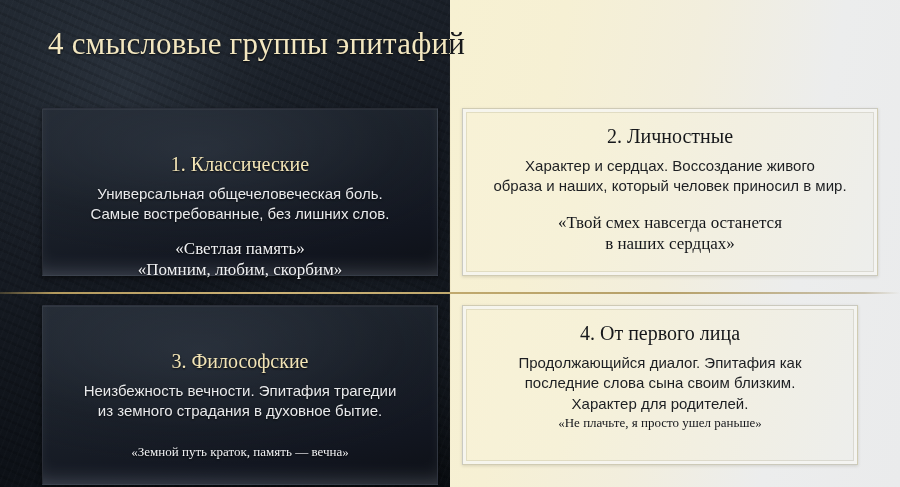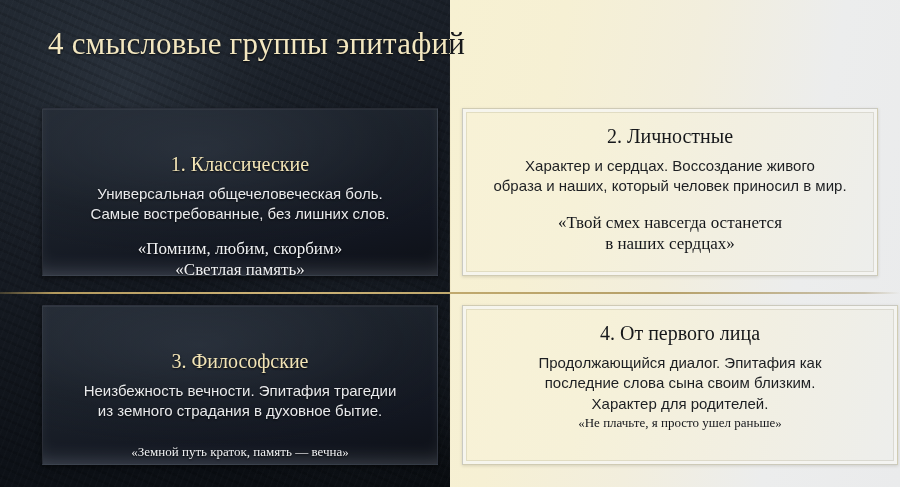--- a/index.html
+++ b/index.html
@@ -118,22 +118,22 @@
     background: linear-gradient(104deg, #f8f2d6 0%, #f6f1d8 30%, #f2efe1 62%, #edeeec 100%);
     border: 1px solid rgba(120,115,95,0.30);
     box-shadow:
       inset 0 0 0 3px rgba(255,255,255,0.70),
       inset 0 0 0 4px rgba(150,145,120,0.22),
       0 1px 3px rgba(90,85,65,0.20);
   }
 
   #card1 { left: 42px;  top: 108px; width: 396px; height: 168px; }
   #card2 { left: 462px; top: 108px; width: 416px; height: 168px; }
-  #card3 { left: 42px;  top: 305px; width: 396px; height: 160px; }
-  #card4 { left: 462px; top: 305px; width: 436px; height: 160px; }
+  #card3 { left: 42px;  top: 305px; width: 396px; height: 180px; }
+  #card4 { left: 462px; top: 305px; width: 396px; height: 160px; }
 
   .card-heading {
     font-family: "Liberation Serif", "DejaVu Serif", serif;
     font-size: 20px;
     font-weight: 400;
     margin: 2px 0 9px;
     line-height: 1.1;
   }
   .card-dark .card-heading {
     color: #f2e4b6;
@@ -191,22 +191,22 @@
     </div>
   </div>
 
   <div class="card card-dark" id="card1">
     <div class="card-heading">1. Классические</div>
     <div class="card-desc">
         <div>Универсальная общечеловеческая боль.</div>
         <div>Самые востребованные, без лишних слов.</div>
       </div>
     <div class="card-quote">
+        <div>«Светлая память»</div>
         <div>«Помним, любим, скорбим»</div>
-        <div>«Светлая память»</div>
       </div>
   </div>
 
   <div class="card card-light" id="card2">
     <div class="card-heading">2. Личностные</div>
     <div class="card-desc">
         <div>Характер и сердцах. Воссоздание живого</div>
         <div>образа и наших, который человек приносил в мир.</div>
       </div>
     <div class="card-quote">

